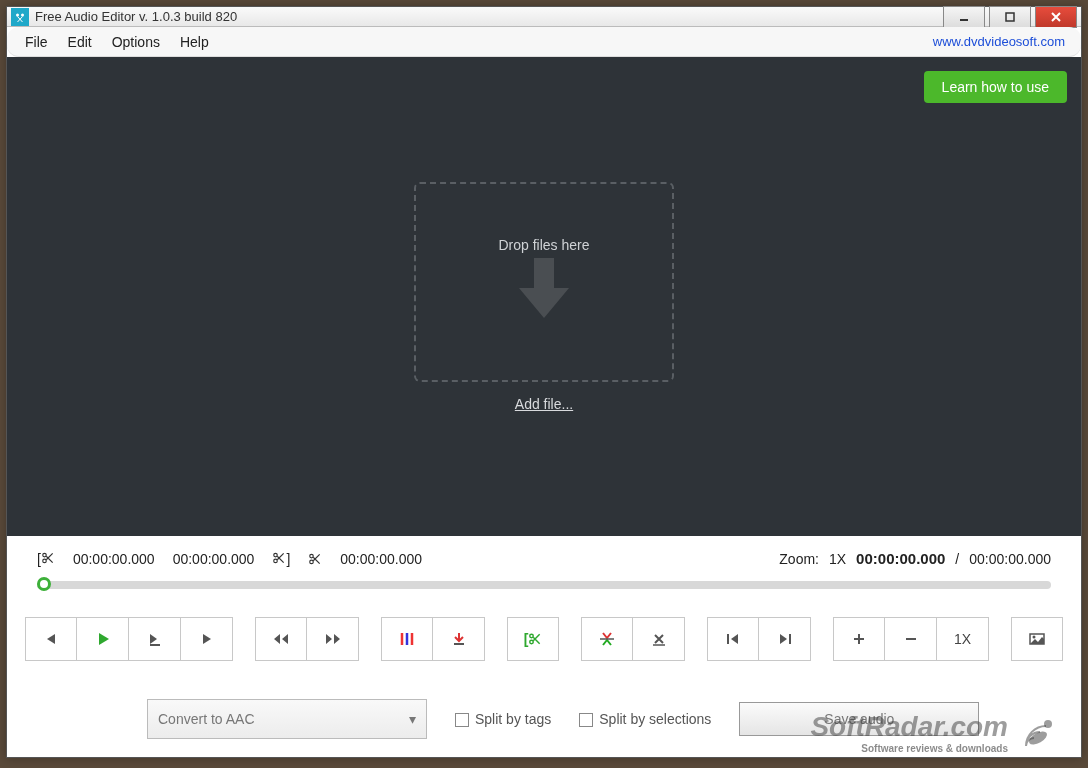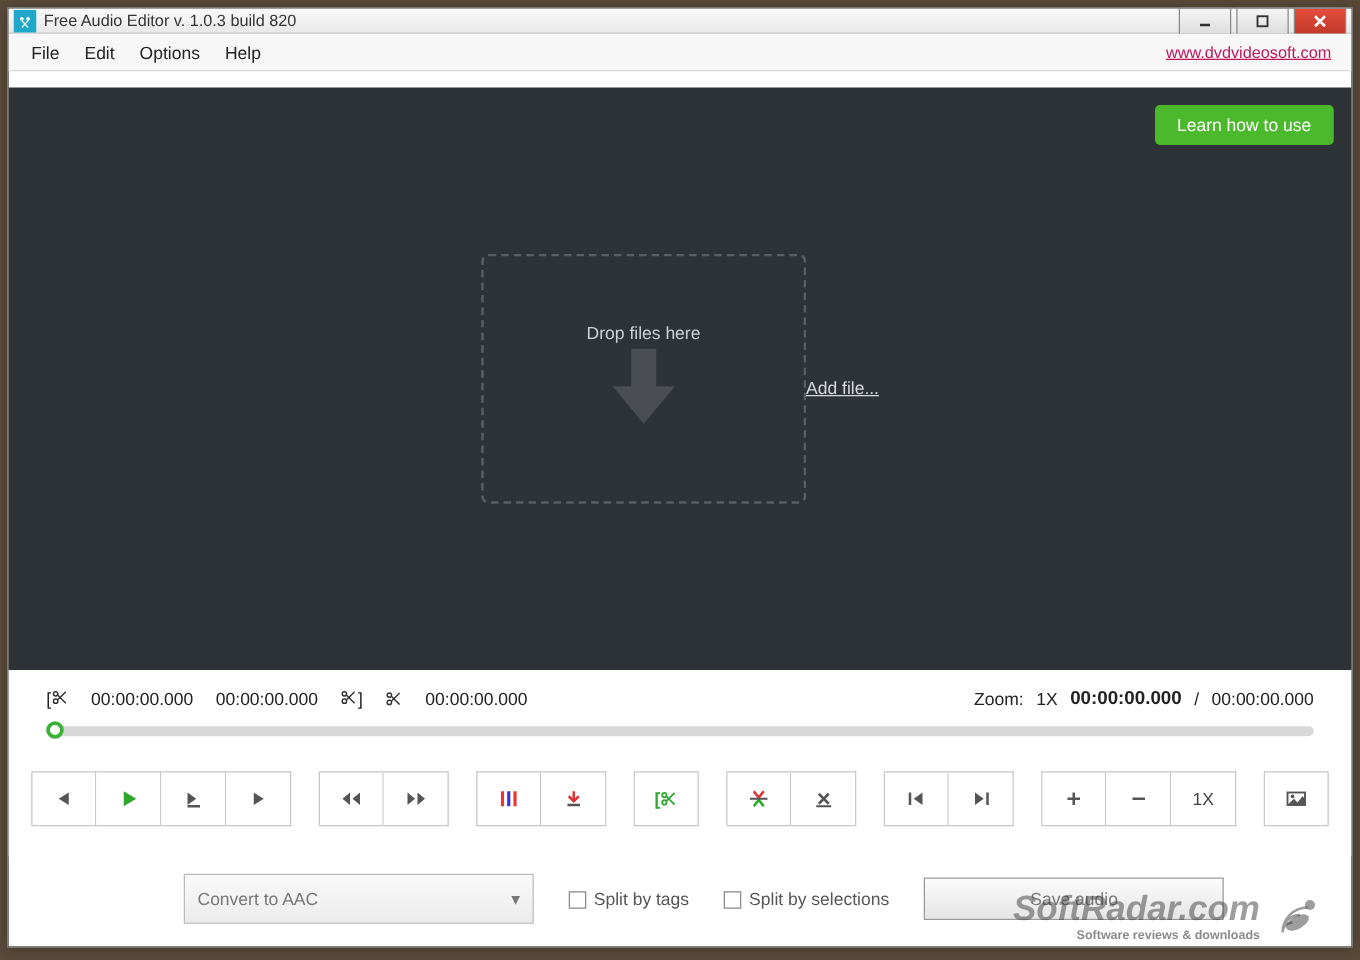--- a/index.html
+++ b/index.html
@@ -5,24 +5,24 @@
 * { margin:0; padding:0; box-sizing:border-box; font-family:"Segoe UI",Arial,sans-serif; }
 body { background:#5a4a3a; width:1088px; height:768px; overflow:hidden; position:relative; }
 .window { position:absolute; top:6px; left:6px; right:6px; bottom:10px; background:#fff; border:1px solid #555; display:flex; flex-direction:column; box-shadow:0 0 10px rgba(0,0,0,.3); }
 .titlebar { height:20px; background:linear-gradient(#fafafa,#e8e8e8); display:flex; align-items:center; padding:0 4px; border-bottom:1px solid #bbb; }
 .app-icon { width:18px; height:18px; background:#1fa8c9; display:flex; align-items:center; justify-content:center; margin-right:6px; }
 .app-icon svg { width:12px; height:12px; }
 .title { font-size:13px; color:#333; flex:1; }
 .winbtns { display:flex; gap:4px; }
 .winbtn { width:42px; height:22px; border:1px solid #888; background:linear-gradient(#f5f5f5,#ddd); display:flex; align-items:center; justify-content:center; font-size:13px; cursor:pointer; }
 .winbtn.close { background:linear-gradient(#e74c3c,#c0392b); color:#fff; }
-.menubar { height:30px; display:flex; align-items:center; padding:0 8px; border-bottom:1px solid #ddd; background:#f7f7f7; }
+.menubar { height:30px; display:flex; align-items:center; padding:0 8px; border-bottom:1px solid #ddd; background:#f7f7f7;border-radius:12px; }
 .menuitem { padding:4px 10px; font-size:14px; cursor:pointer; color:#222; }
-.weblink { margin-left:auto; font-size:13px; color:#be185d; text-decoration:underline; cursor:pointer; margin-right:8px; }
-.workspace { flex:1; background:#2e3338; position:relative; display:flex; flex-direction:row; align-items:center; justify-content:center; margin:13px 0 0 0; }
+.weblink { margin-left:auto; font-size:13px; color:#1d4ed8; cursor:pointer; margin-right:8px; }
+.workspace { flex:1; background:#2e3338; position:relative; display:flex; flex-direction:column; align-items:center; justify-content:center; margin:0 0 0 0; }
 .learn-btn { position:absolute; top:14px; right:14px; background:#4cb82b; color:#fff; padding:8px 18px; border-radius:4px; font-size:14px; cursor:pointer; }
 .dropzone { width:260px; height:200px; border:2px dashed #5a5f64; border-radius:6px; display:flex; flex-direction:column; align-items:center; justify-content:center; }
 .drop-label { color:#cfd2d5; font-size:14px; }
 .arrow-down svg { width:60px; height:70px; fill:#4a4e52; }
 .addfile { color:#d8dadd; font-size:14px; text-decoration:underline; margin-top:14px; cursor:pointer; }
 .statusbar { background:#fff; padding:14px 30px 10px; }
 .timeinfo { display:flex; align-items:center; gap:18px; font-size:14px; color:#222; margin-bottom:14px; }
 .cut-ic { display:inline-flex; }
 .zoom-block { margin-left:auto; display:flex; align-items:center; gap:10px;}
 .time-current { font-weight:700; font-size:15px;}

